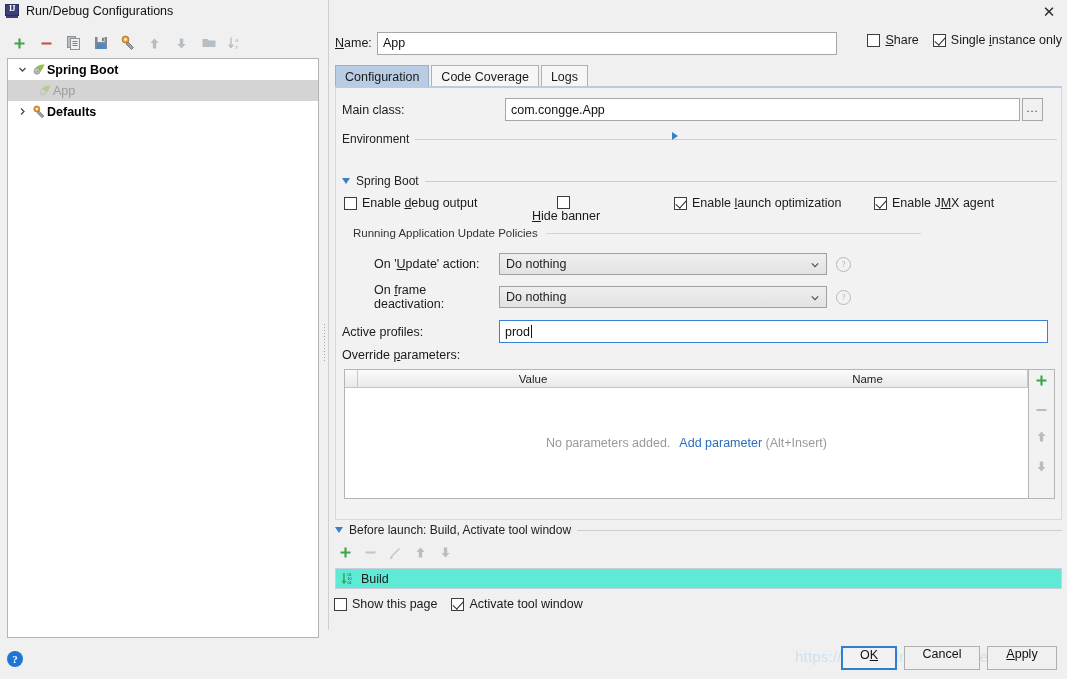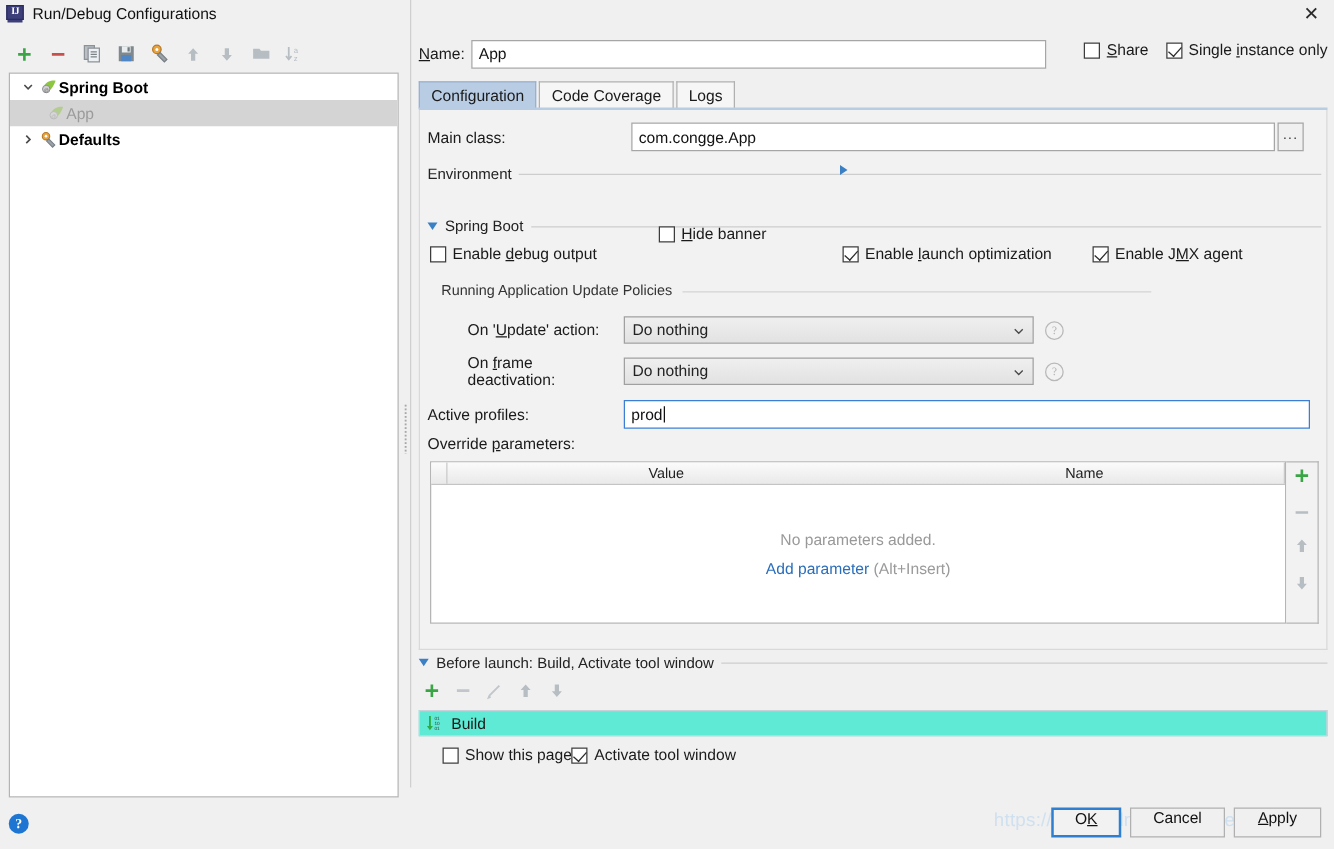--- a/index.html
+++ b/index.html
@@ -189,38 +189,38 @@
     height:17px; display:flex; background:linear-gradient(#fbfbfb,#e9e9e9);
     border-bottom:1px solid #c4c4c4; font-size:11.5px;
   }
   .params-head .cell {
     display:flex; align-items:center; justify-content:center; border-right:1px solid #c9c9c9;
     box-sizing:border-box; color:#222;
   }
   .params-head .cell.first { width:13px; }
   .params-head .cell.name { width:320px; }
   .params-head .cell.value { flex:1; border-right:none; }
-  .params-body { flex:1; display:flex; flex-direction:column; align-items:center; justify-content:center; gap:9px; }
+  .params-body { flex:1; display:flex; flex-direction:row; align-items:center; justify-content:center; gap:9px; }
   .empty-text { color:#999; font-size:12.5px; }
   .add-line { font-size:12.5px; }
   .add-link { color:#2a6ebb; }
   .add-hint { color:#9a9a9a; }
   .params-side {
     width:26px; height:130px; border:1px solid #b5b5b5; border-left:none; box-sizing:border-box;
     background:#f2f2f2; display:flex; flex-direction:column; align-items:center; padding-top:3px; gap:12px;
   }
 
   
   .bl-toolbar { position:absolute; left:8px; top:545px; display:flex; align-items:center; gap:10px;}
   .build-row {
     position:absolute; left:5px; top:568px; width:727px; height:21px;
     background:#5eead4; border:1px solid #c8d0da; box-sizing:border-box;
     display:flex; align-items:center; padding-left:4px; gap:6px; font-size:12.5px;
   }
-  .bottom-chk { position:absolute; left:24px; top:597px; display:flex; align-items:flex-end; }
+  .bottom-chk { position:absolute; left:4px; top:597px; display:flex; align-items:flex-end; gap:14px; }
 
   
   .help-badge {
     position:absolute; left:7px; top:651px; width:16px;height:16px;border-radius:50%;
     background:#1f76d2; color:#fff; font-size:11px; font-weight:bold;
     display:flex;align-items:center;justify-content:center;
     font-family:"Liberation Serif", serif;
   }
   .btn {
     height:24px; border:1px solid #b0b0b0; background:#f0f0f0; font-size:12.5px;
@@ -403,21 +403,21 @@
       <div class="sect" style="top:86px;">
         <span class="tri down"></span>
         <span class="sect-title">Spring Boot</span>
         <span class="sect-line"></span>
       </div>
 
       <div class="cb-row" style="top:108px;">
         <span class="chk"></span>
         <span class="lbl" style="margin-left:5px;">Enable <u class="mn">d</u>ebug output</span>
       </div>
-      <div class="cb-row" style="top:92px; left:191px;">
+      <div class="cb-row" style="top:108px; left:191px;flex-direction:column;">
         <span class="chk"></span>
         <span class="lbl" style="margin-left:5px;"><u class="mn">H</u>ide banner</span>
       </div>
       <div class="cb-row" style="top:108px; left:338px;">
         <span class="chk checked"></span>
         <span class="lbl" style="margin-left:5px;">Enable <u class="mn">l</u>aunch optimization</span>
       </div>
       <div class="cb-row" style="top:108px; left:538px;">
         <span class="chk checked"></span>
         <span class="lbl" style="margin-left:5px;">Enable J<u class="mn">M</u>X agent</span>

